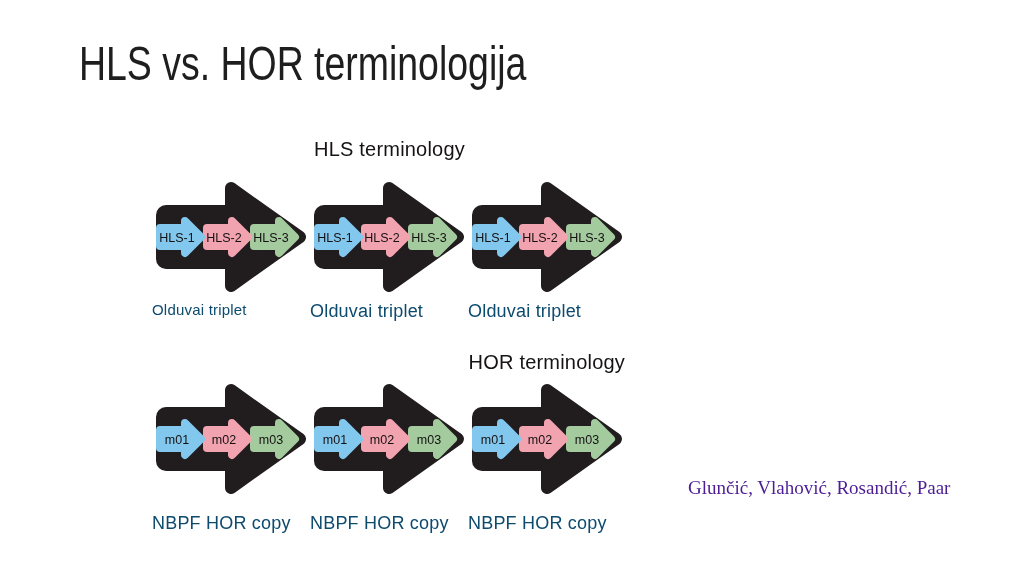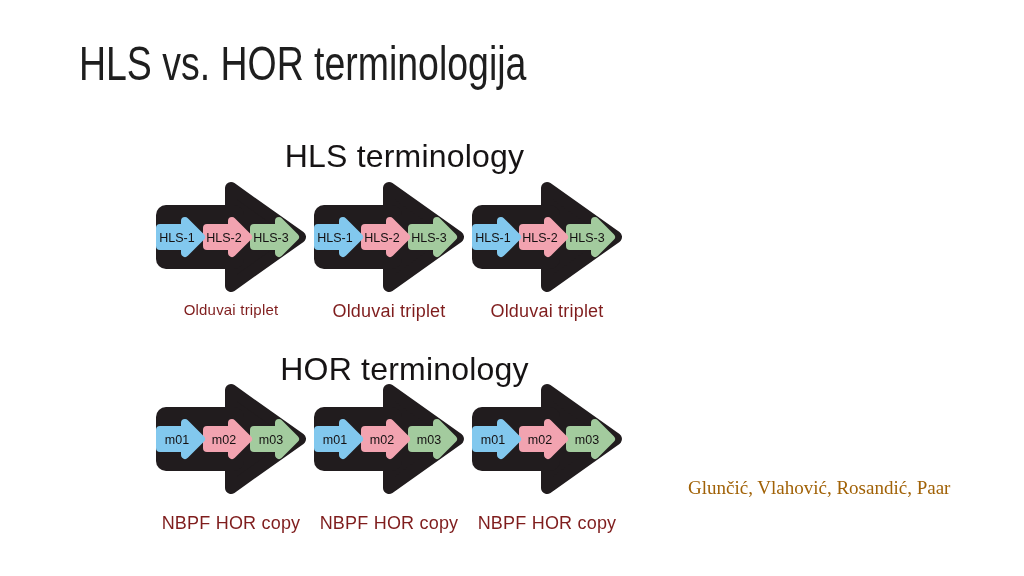--- a/index.html
+++ b/index.html
@@ -6,49 +6,49 @@
   body{width:1024px;height:576px;background:#fff;font-family:"Liberation Sans",sans-serif;}
   .slide{position:relative;width:1024px;height:576px;background:var(--background,#ffffff);overflow:hidden;}
 
   .title{
     position:absolute;left:79px;top:36px;margin:0;
     font-size:48px;font-weight:300;color:#1e1e1e;white-space:nowrap;
     transform:scaleX(.78);transform-origin:left top;
   }
 
   .sec-heading{
-    position:absolute;left:169px;width:471px;margin:0;text-align:center;
-    font-size:32px;font-weight:400;color:#161314;letter-spacing:.2px;white-space:nowrap;
+    position:absolute;left:154px;width:471px;margin:0;text-align:center;
+    font-size:20px;font-weight:400;color:#161314;letter-spacing:.2px;white-space:nowrap;
   }
   .heading-hls{top:138px;}
-  .heading-hor{top:351px;}
+  .heading-hor{top:351px;text-align:right;}
 
   .row{position:absolute;left:152px;width:474px;display:flex;}
   .row-hls{top:178px;}
   .row-hor{top:380px;}
 
   .unit{width:158px;flex:0 0 158px;}
   .unit-svg{display:block;width:158px;height:118px;overflow:visible;}
 
   .blk{fill:var(--arrow_black,#211c1e);}
   path.blk{stroke:var(--arrow_black,#211c1e);stroke-width:12;stroke-linejoin:round;}
 
   .arr{stroke-width:8;stroke-linejoin:round;stroke-linecap:round;}
   .seg-blue  .arr{fill:var(--segment_blue,#82c8ee); stroke:var(--segment_blue,#82c8ee);}
   .seg-pink  .arr{fill:var(--segment_pink,#f2a3b0); stroke:var(--segment_pink,#f2a3b0);}
   .seg-green .arr{fill:var(--segment_green,#a3cb9e);stroke:var(--segment_green,#a3cb9e);}
   .seg-text{font-family:"Liberation Sans",sans-serif;font-size:12.5px;fill:#151112;text-anchor:middle;}
 
-  .unit-label{text-align:center;font-size:18px;color:#7f1d1d;margin-top:5px;letter-spacing:.2px;white-space:nowrap;}
+  .unit-label{font-size:18px;color:#0c4a6e;margin-top:5px;letter-spacing:.2px;white-space:nowrap;}
   .row-hls .unit:first-child .unit-label{font-size:15px;}
   .row-hor .unit-label{margin-top:15px;}
 
   .citation{
     position:absolute;left:688px;top:476px;
-    font-family:"Liberation Serif",serif;font-size:19px;line-height:24px;color:#a16207;
+    font-family:"Liberation Serif",serif;font-size:19px;line-height:24px;color:#4c1d95;
   }
 </style>
 </head>
 <body>
 
 <div class="slide">
 
   <h1 class="title">HLS vs. HOR terminologija</h1>
 
   <h2 class="sec-heading heading-hls">HLS terminology</h2>

